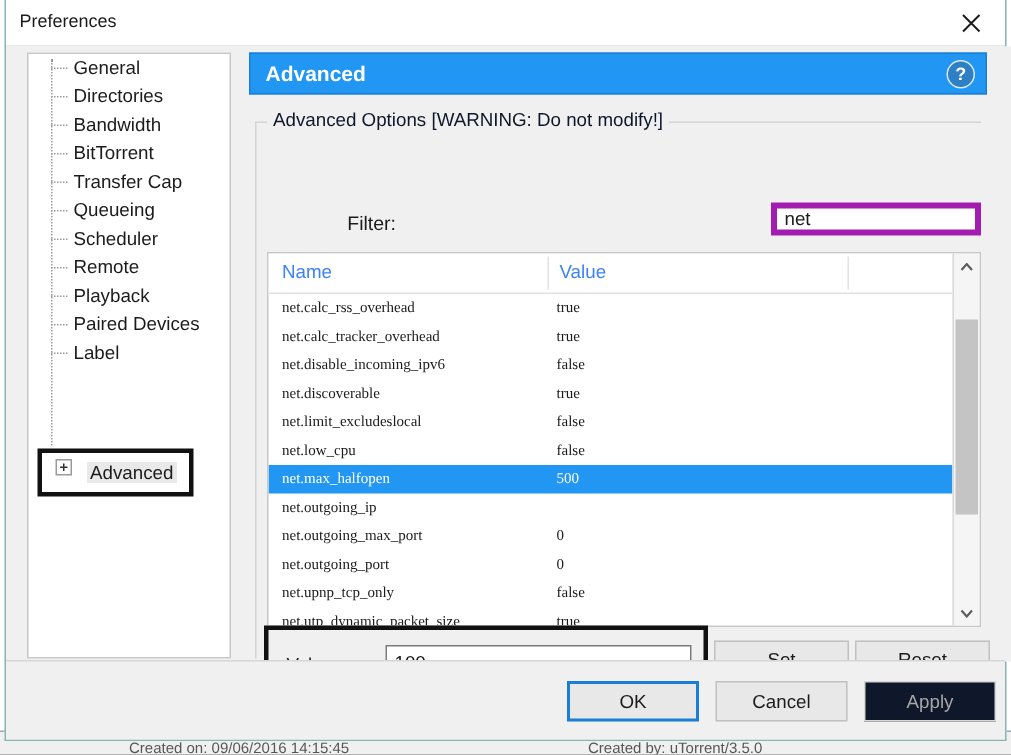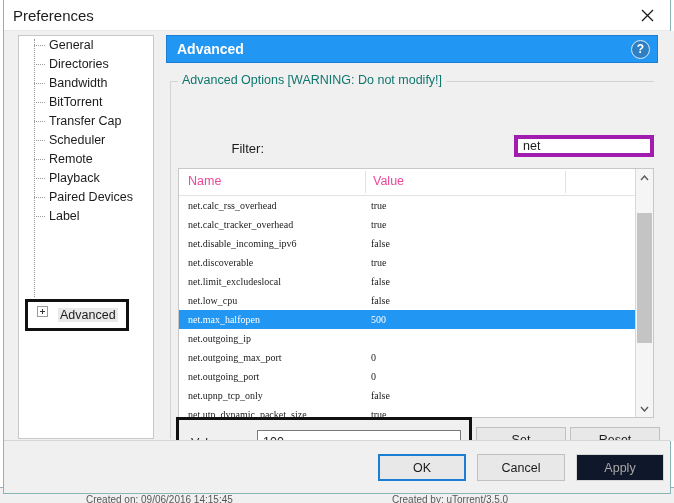--- a/index.html
+++ b/index.html
@@ -51,21 +51,21 @@
   }
   #titlebar {
     position: relative;
     height: 30px;
     background: #ffffff;
     border-bottom: 1px solid #e8e8e8;
   }
   #title-text {
     position: absolute;
     left: 9px; top: 7px;
-    font-size: 15px;
+    font-size: 12px;
     color: #1b1b1b;
   }
   #close-btn {
     position: absolute;
     right: 0; top: 0;
     width: 46px; height: 30px;
     display: flex;
     align-items: center;
     justify-content: center;
     cursor: pointer;
@@ -217,21 +217,21 @@
     border-right: none;
     border-bottom: none;
     box-sizing: border-box;
   }
   #group-title {
     position: absolute;
     left: 8px; top: 0px;
     background: #f0f0f0;
     padding: 0 4px;
     font-size: 12.5px;
-    color: #0f766e;
+    color: #0f172a;
     white-space: nowrap;
   }
 
   
   #filter-label {
     position: absolute;
     right: 390px; top: 68px;
     font-size: 13px;
     color: #1b1b1b;
   }
@@ -264,21 +264,21 @@
     position: absolute;
     left: 0; top: 0;
     width: 456px; height: 26px;
     background: #ffffff;
     border-bottom: 1px solid #e2e2e2;
   }
   .head-cell {
     position: absolute;
     top: 5px;
     font-size: 12.5px;
-    color: #ec4899;
+    color: #3b82f6;
   }
   .head-div {
     position: absolute;
     top: 2px;
     width: 0; height: 22px;
     border-left: 1px solid #e2e2e2;
   }
   #rows {
     position: absolute;
     left: 0; top: 27px;
@@ -470,20 +470,24 @@
       <div class="tree-item">
         <span class="tdot"></span>
         <span>BitTorrent</span>
       </div>
       <div class="tree-item">
         <span class="tdot"></span>
         <span>Transfer Cap</span>
       </div>
       <div class="tree-item">
         <span class="tdot"></span>
+        <span>Queueing</span>
+      </div>
+      <div class="tree-item">
+        <span class="tdot"></span>
         <span>Scheduler</span>
       </div>
       <div class="tree-item">
         <span class="tdot"></span>
         <span>Remote</span>
       </div>
       <div class="tree-item">
         <span class="tdot"></span>
         <span>Playback</span>
       </div>

